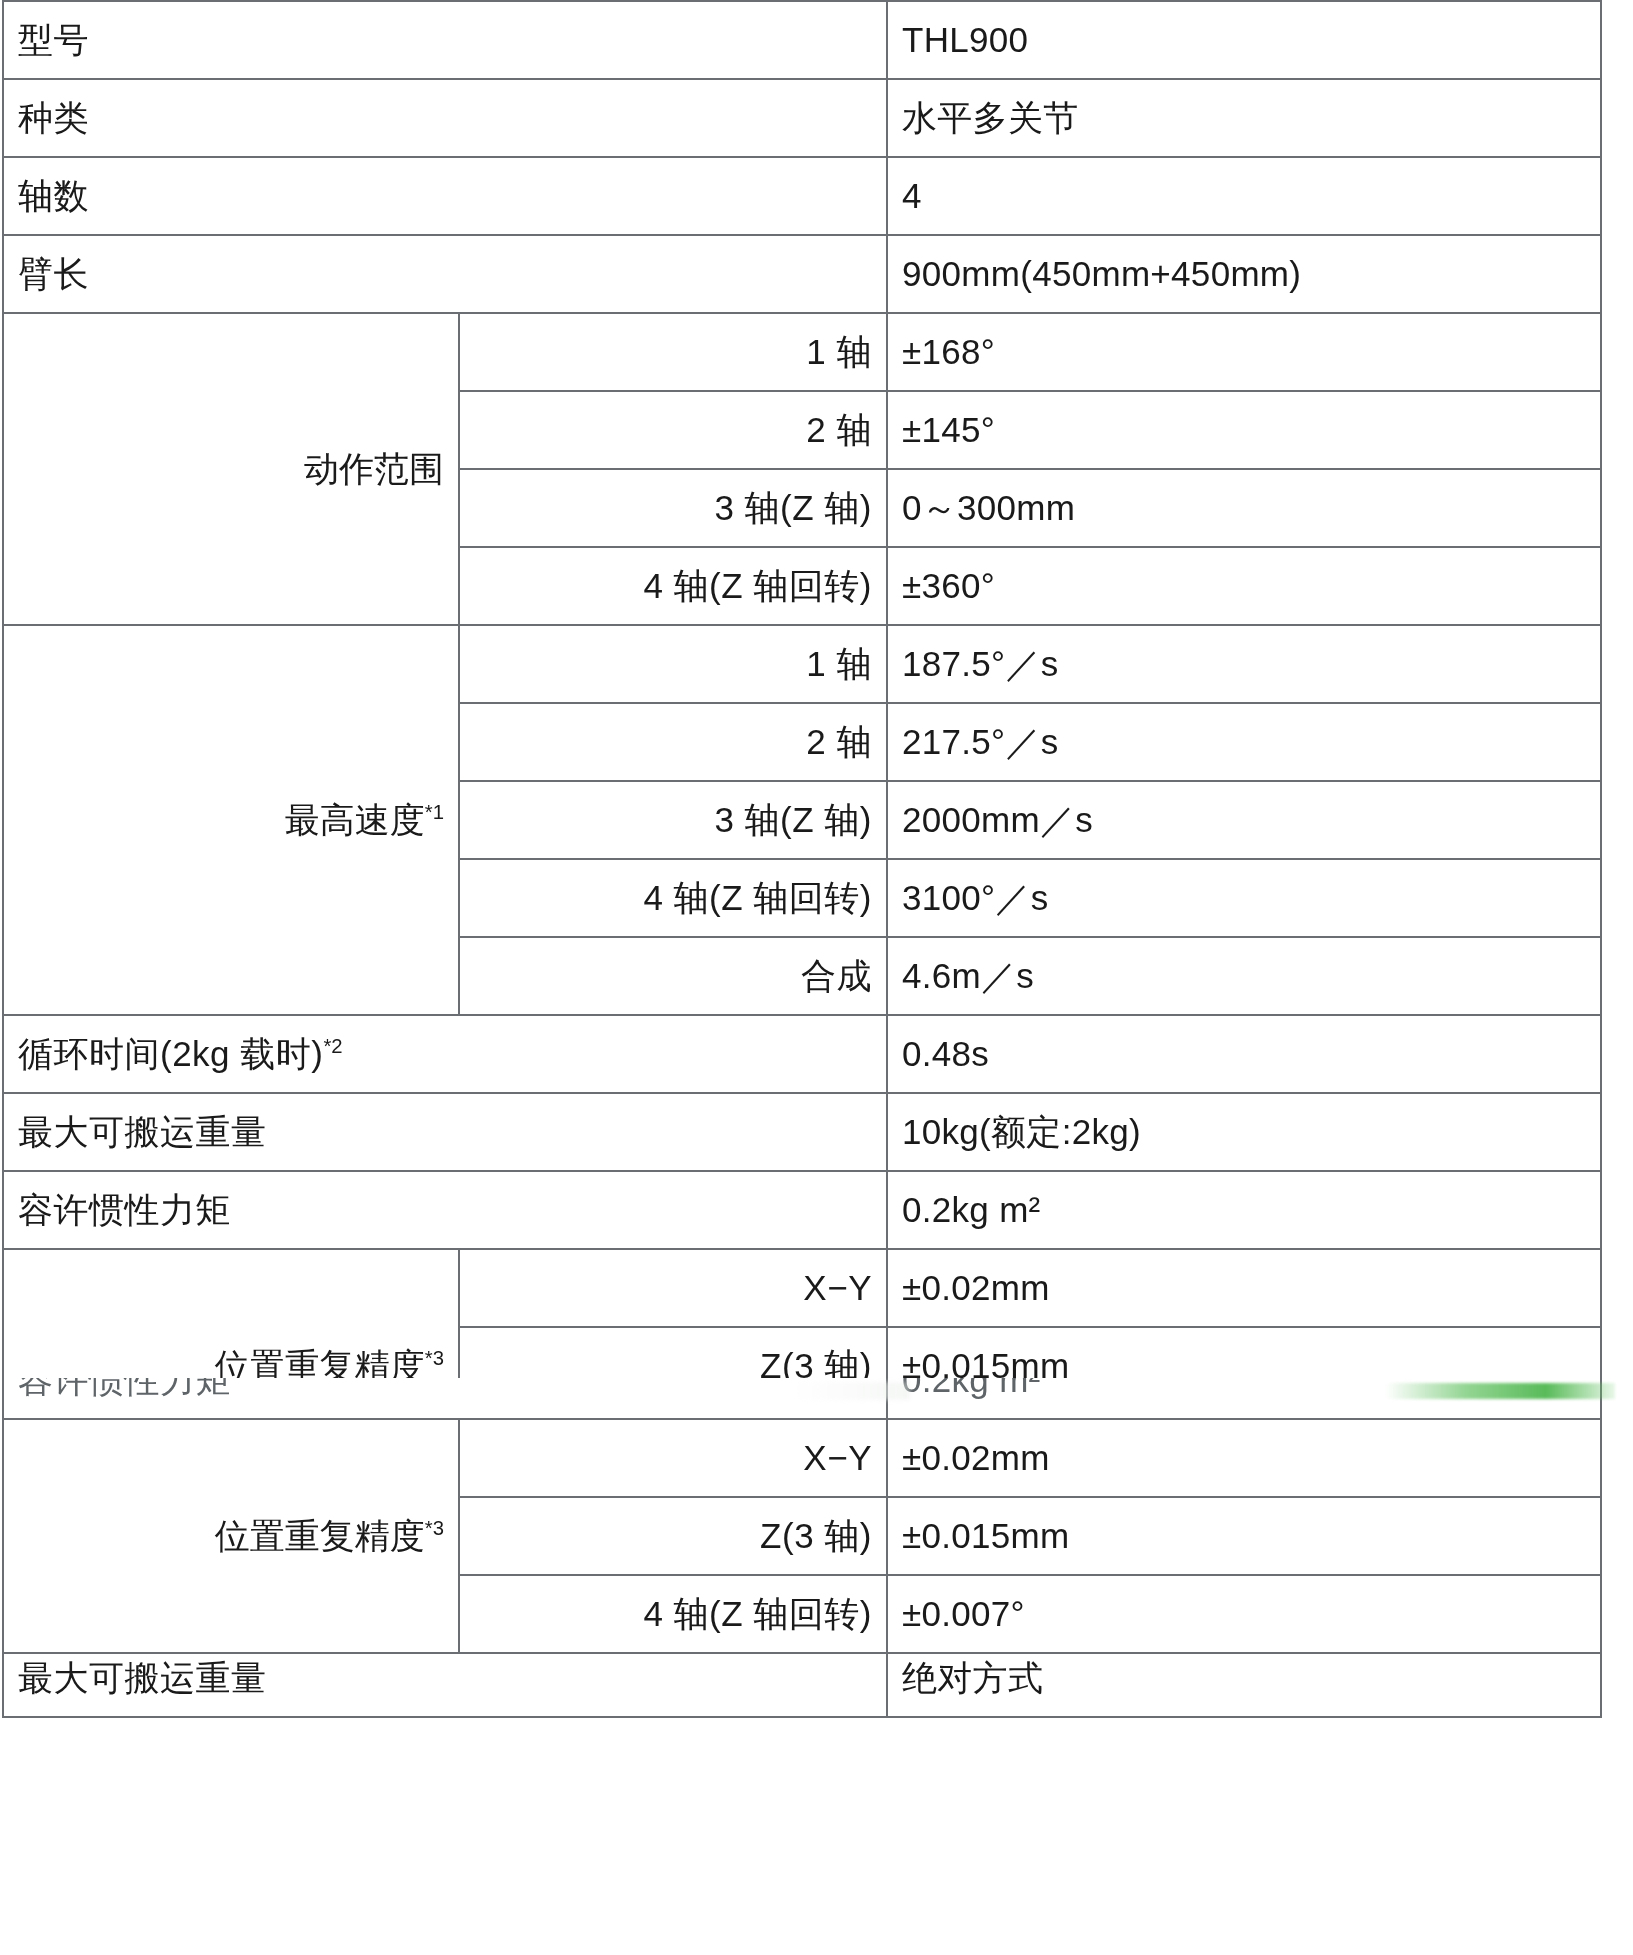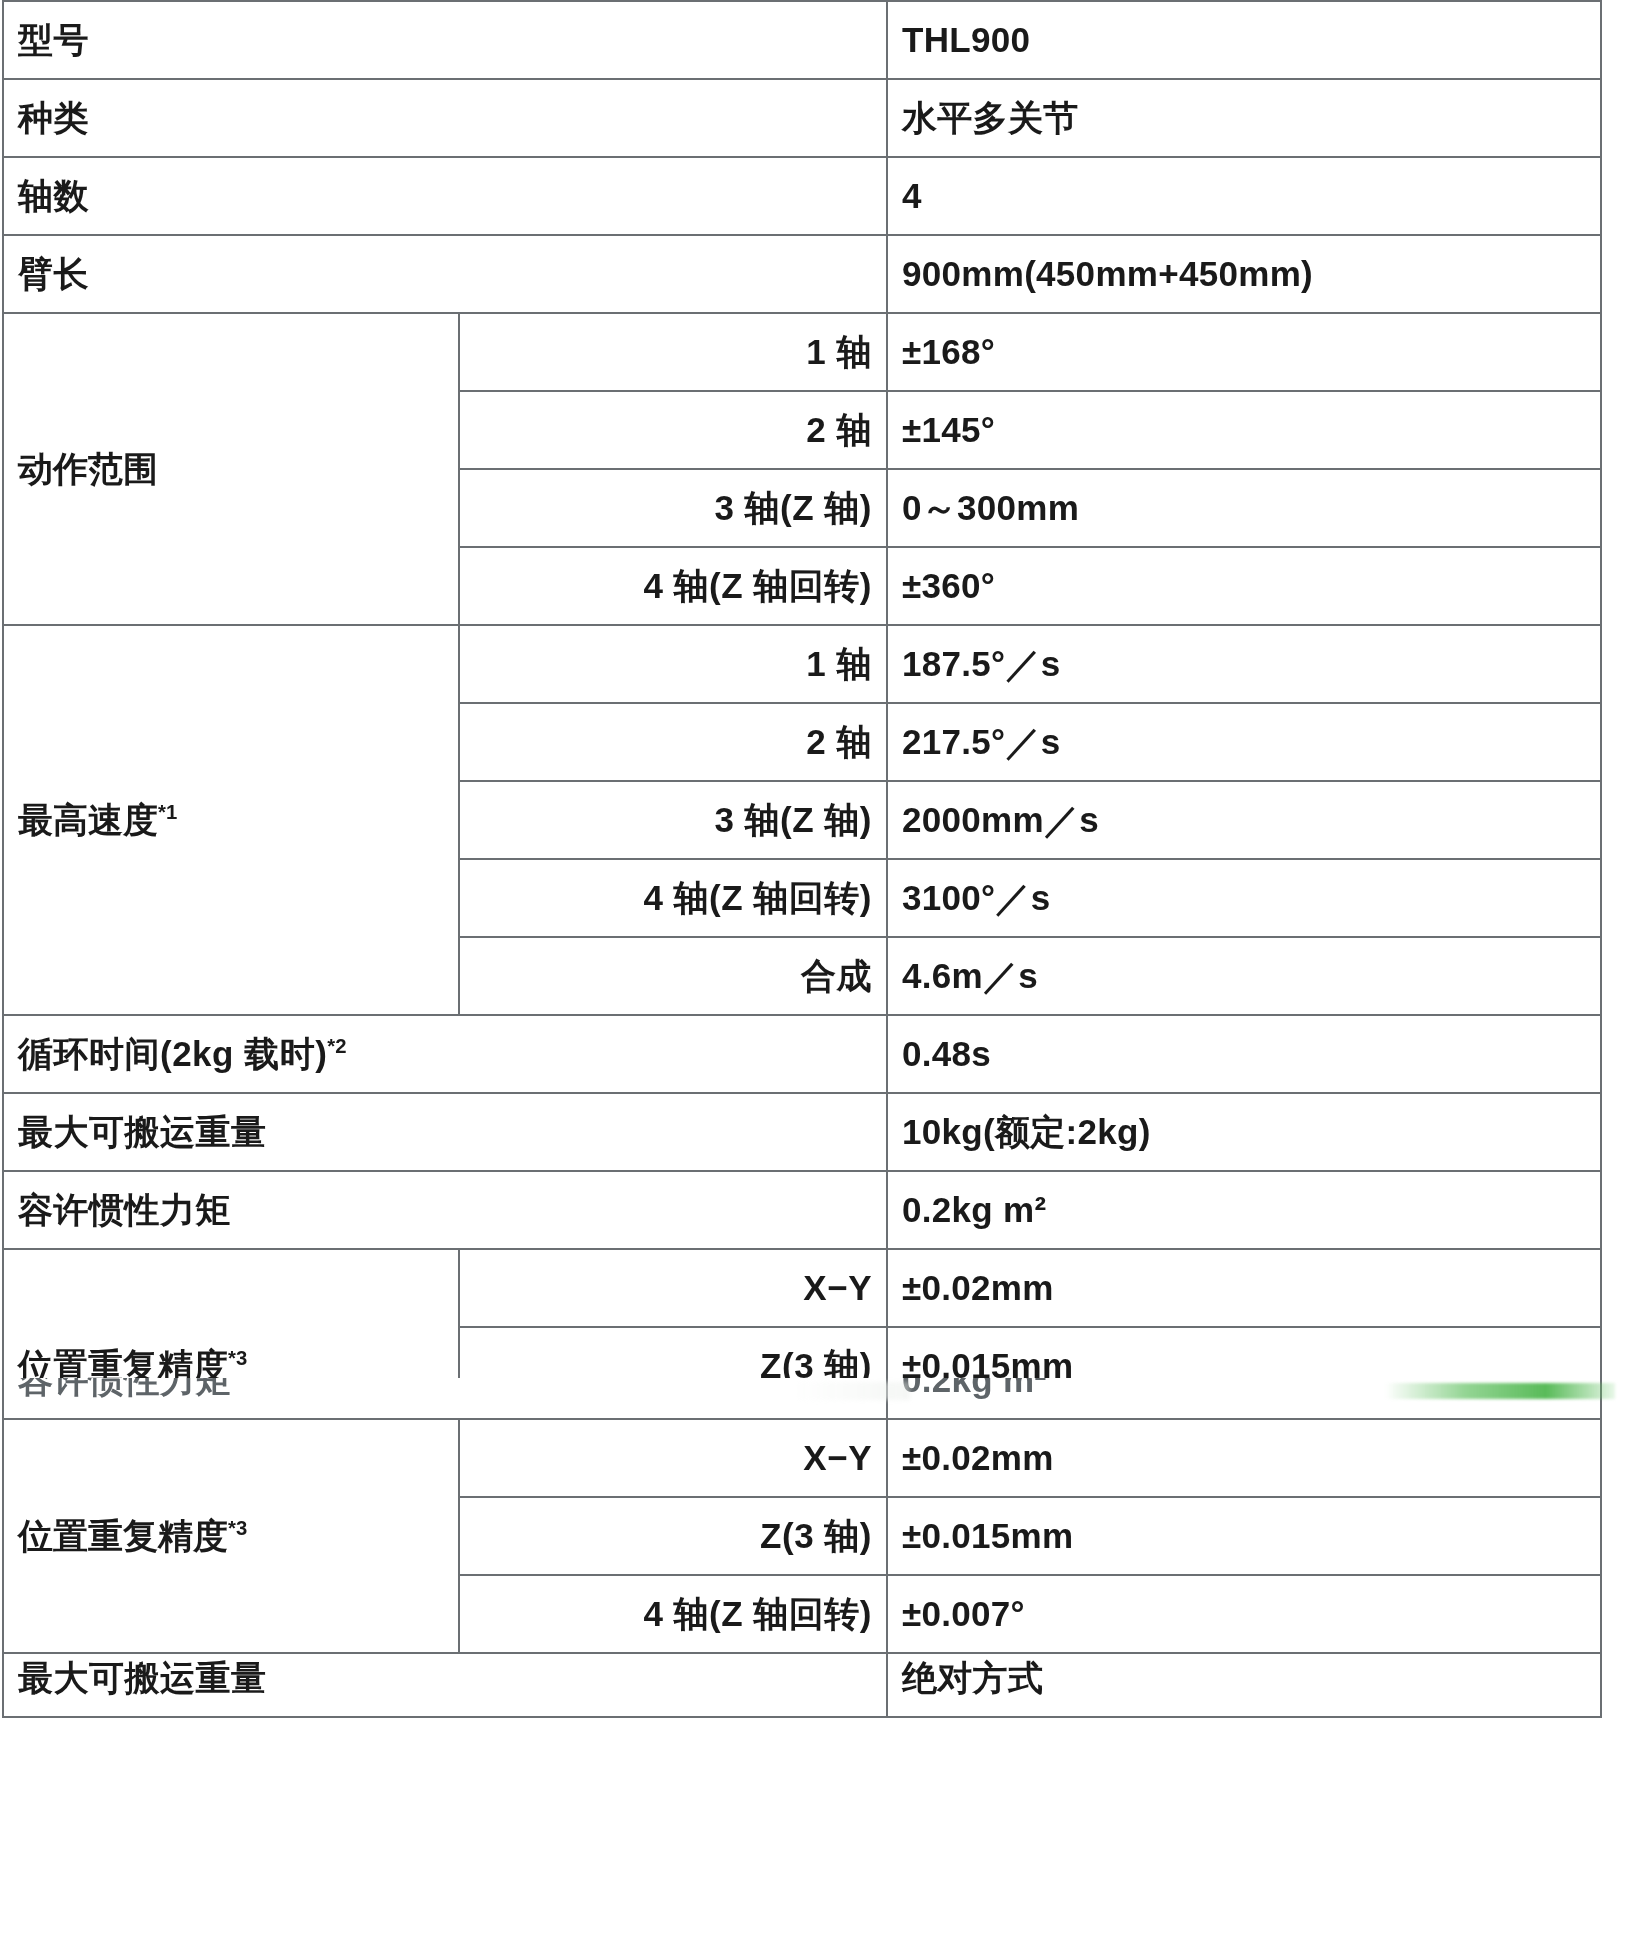--- a/index.html
+++ b/index.html
@@ -14,21 +14,20 @@
     font-family: "Liberation Sans", "DejaVu Sans", sans-serif;
     color: #1a1a1a;
     overflow: hidden;
     position: relative;
   }
   .page {
     position: relative;
     width: 1633px;
     height: 1955px;
     overflow: hidden;
-    font-weight: bold;
   }
   table.spec {
     border-collapse: collapse;
     table-layout: fixed;
     width: 1598px;
     margin: 0 0 0 2px;
   }
   table.spec col.c1 { width: 456px; }
   table.spec col.c2 { width: 428px; }
   table.spec col.c3 { width: 714px; }
@@ -46,21 +45,21 @@
     letter-spacing: 0.5px;
   }
   td.sub {
     text-align: right;
     letter-spacing: 0.5px;
   }
   td.value {
     letter-spacing: 0.3px;
   }
   td.group {
-    text-align: left;
+    text-align: right;
     vertical-align: middle;
   }
   sup {
     font-size: 0.58em;
     vertical-align: super;
     letter-spacing: 0;
   }
 
   
   .bottom-wrap {

